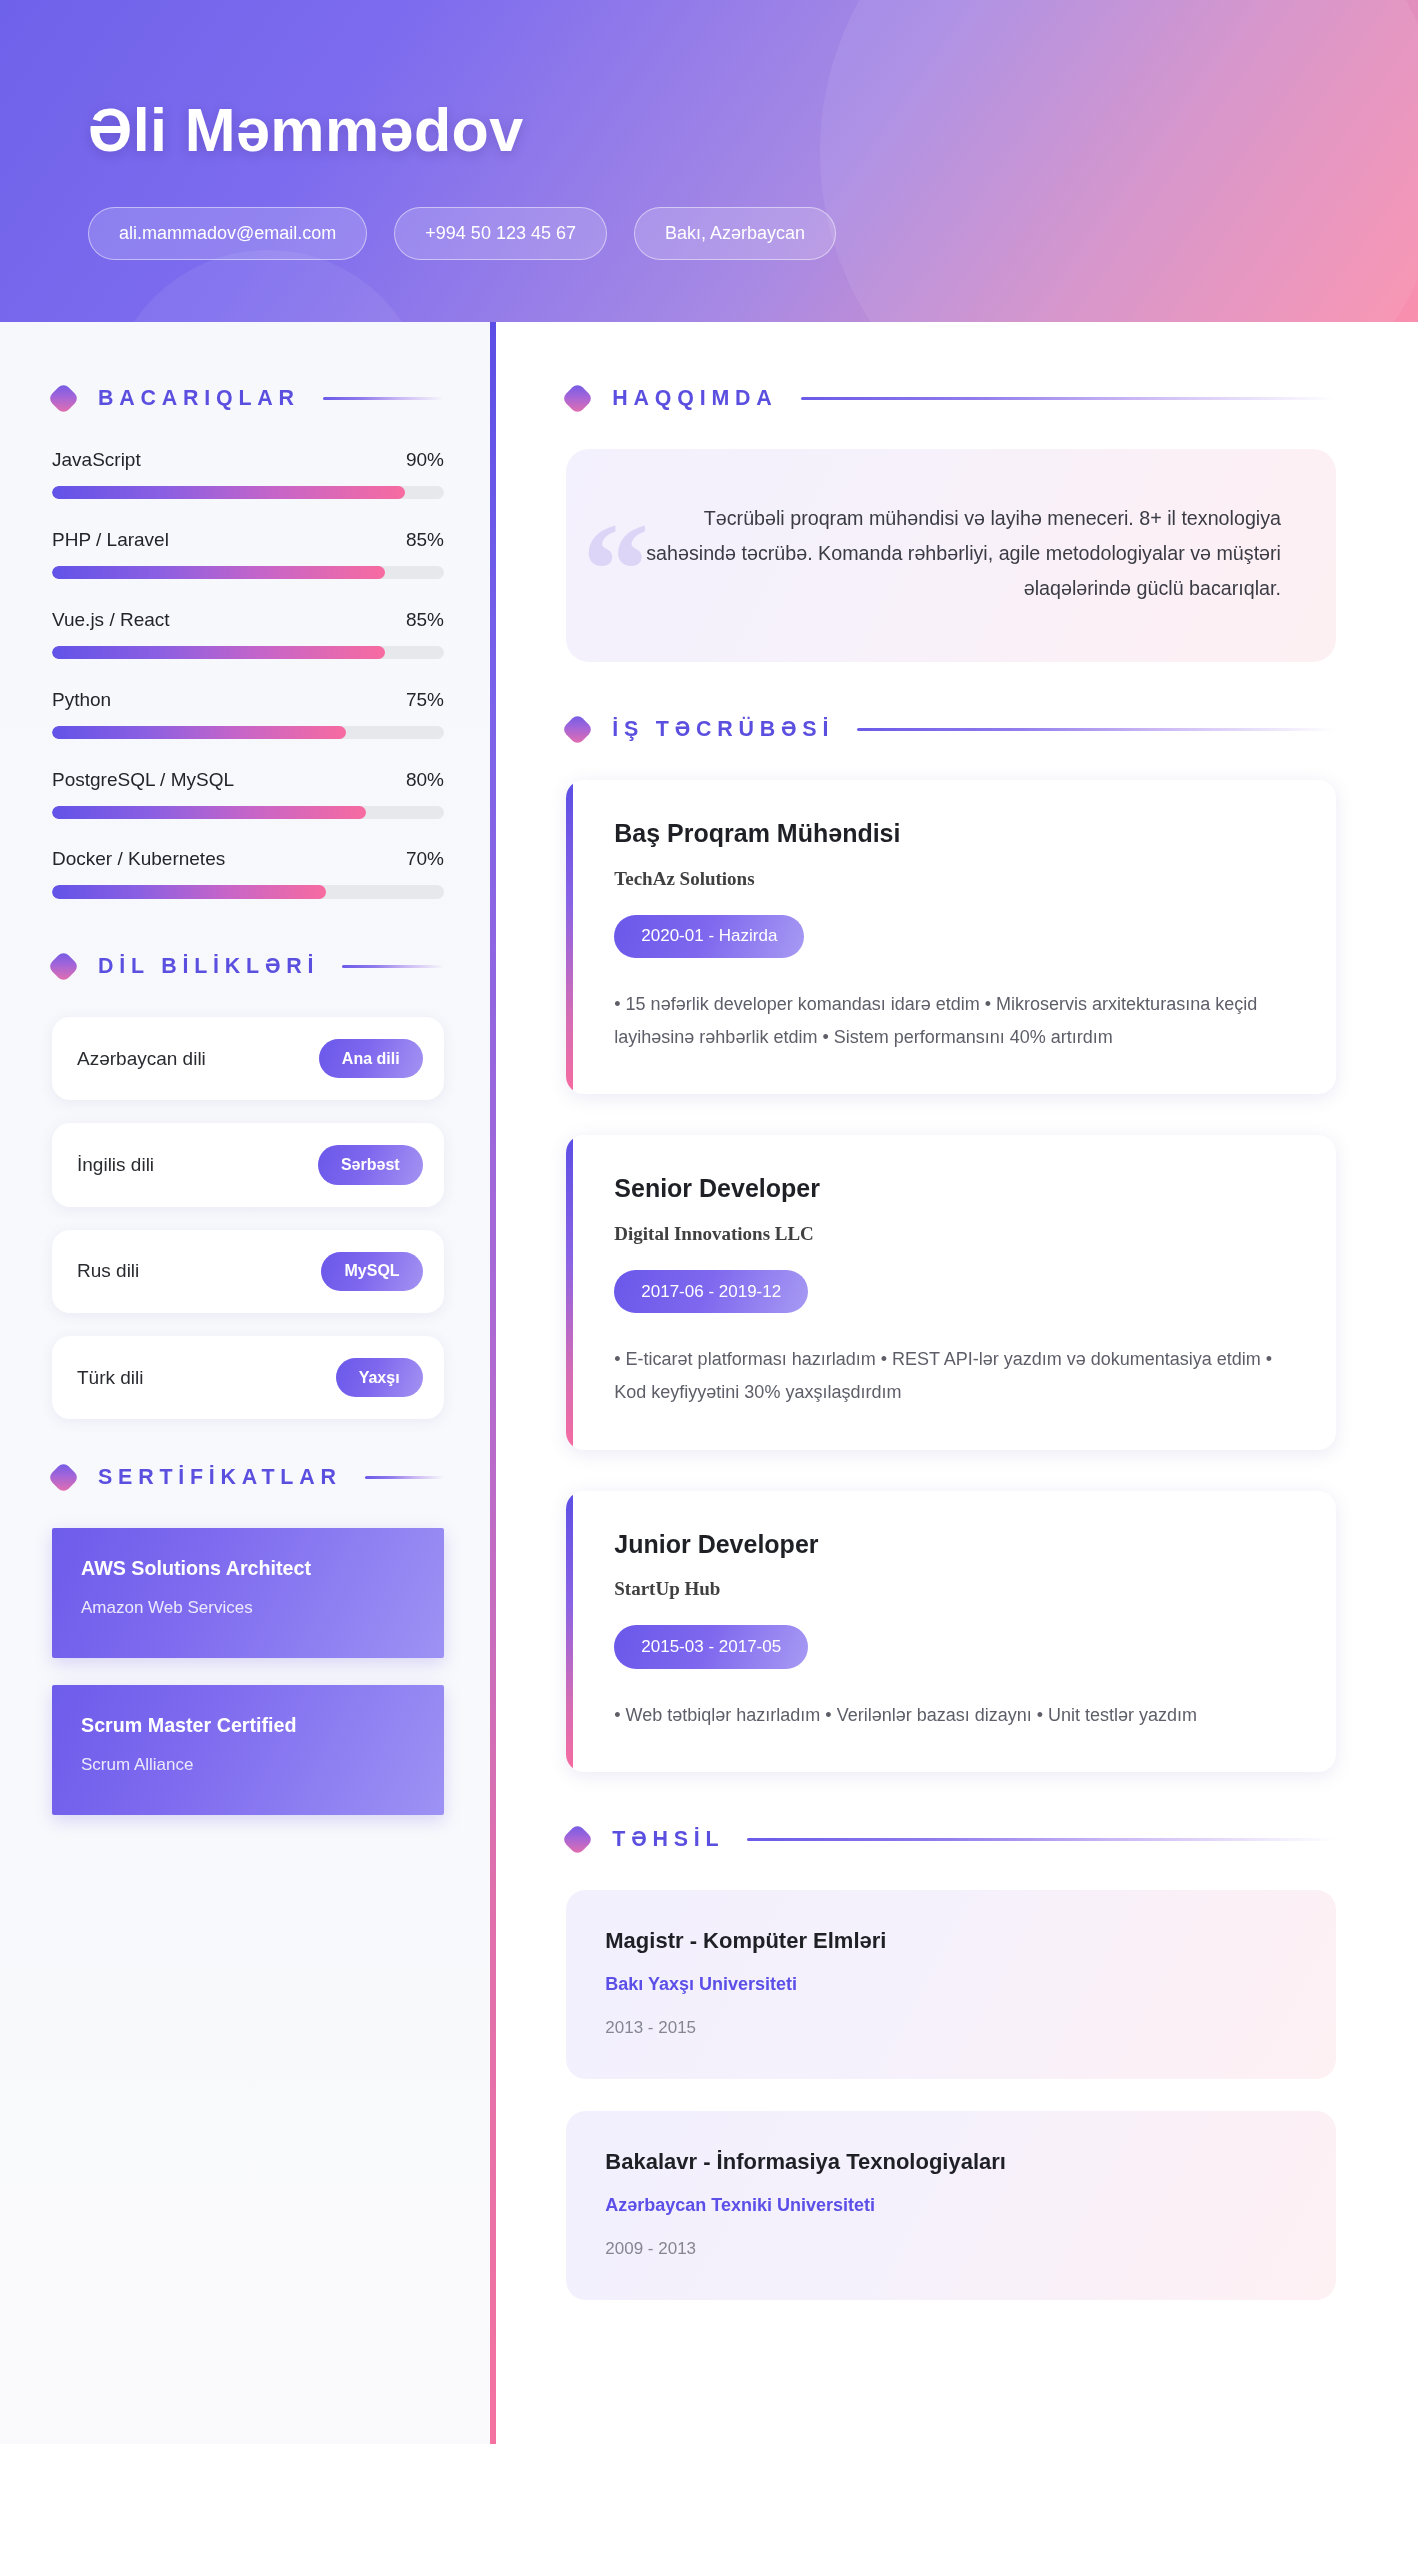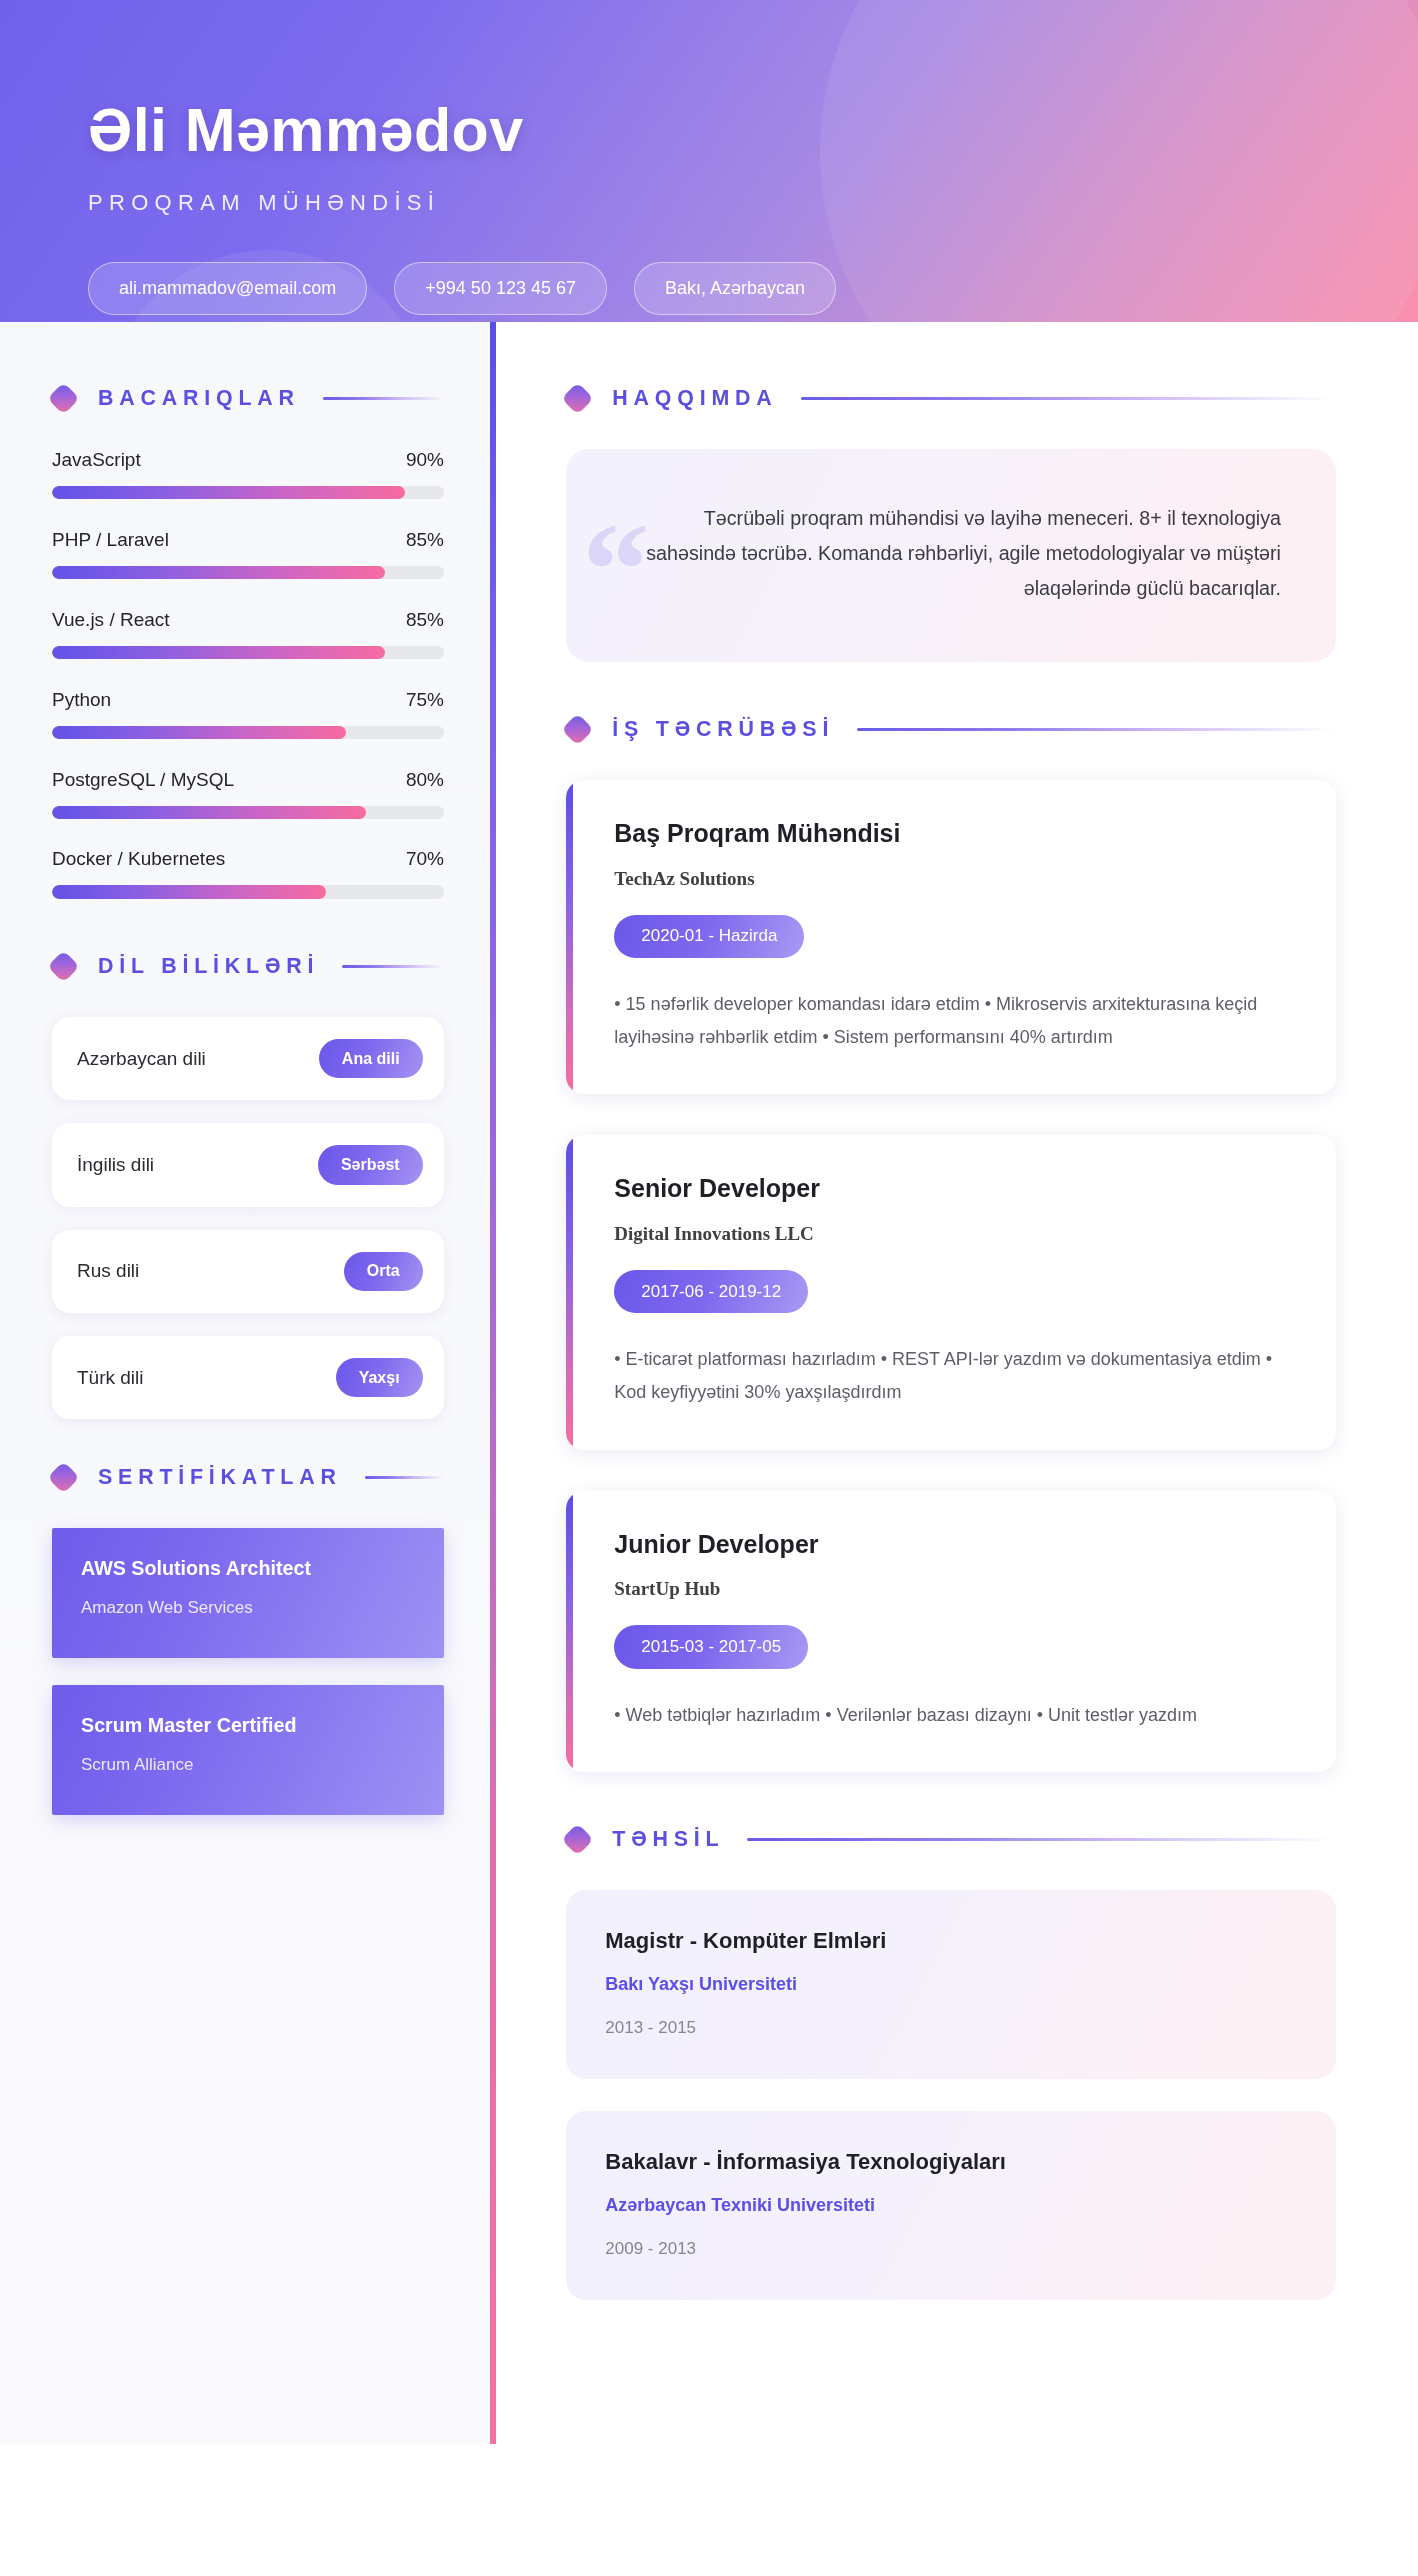--- a/index.html
+++ b/index.html
@@ -187,21 +187,20 @@
   .edu-years { font-size:17px; color:#85868f; }
 </style>
 </head>
 <body>
 
 <div class="header">
   <div class="header-blob-1"></div>
   <div class="header-blob-2"></div>
   <div class="header-inner">
     <div class="name">Əli Məmmədov</div>
-    <div class="tagline">PROQRAM MÜHƏNDİSİ</div>
     <div class="contact-row">
       <div class="contact-pill">ali.mammadov@email.com</div>
       <div class="contact-pill">+994 50 123 45 67</div>
       <div class="contact-pill">Bakı, Azərbaycan</div>
     </div>
   </div>
 </div>
 
 <div class="body-wrap">
 
@@ -285,21 +284,21 @@
       <div class="lang-card">
         <span class="lang-name">Azərbaycan dili</span>
         <span class="lang-badge">Ana dili</span>
       </div>
       <div class="lang-card">
         <span class="lang-name">İngilis dili</span>
         <span class="lang-badge">Sərbəst</span>
       </div>
       <div class="lang-card">
         <span class="lang-name">Rus dili</span>
-        <span class="lang-badge">Orta</span>
+        <span class="lang-badge">MySQL</span>
       </div>
       <div class="lang-card">
         <span class="lang-name">Türk dili</span>
         <span class="lang-badge">Yaxşı</span>
       </div>
     </div>
 
     <div class="sec-block">
       <div class="sec-head">
         <span class="diamond"></span>

